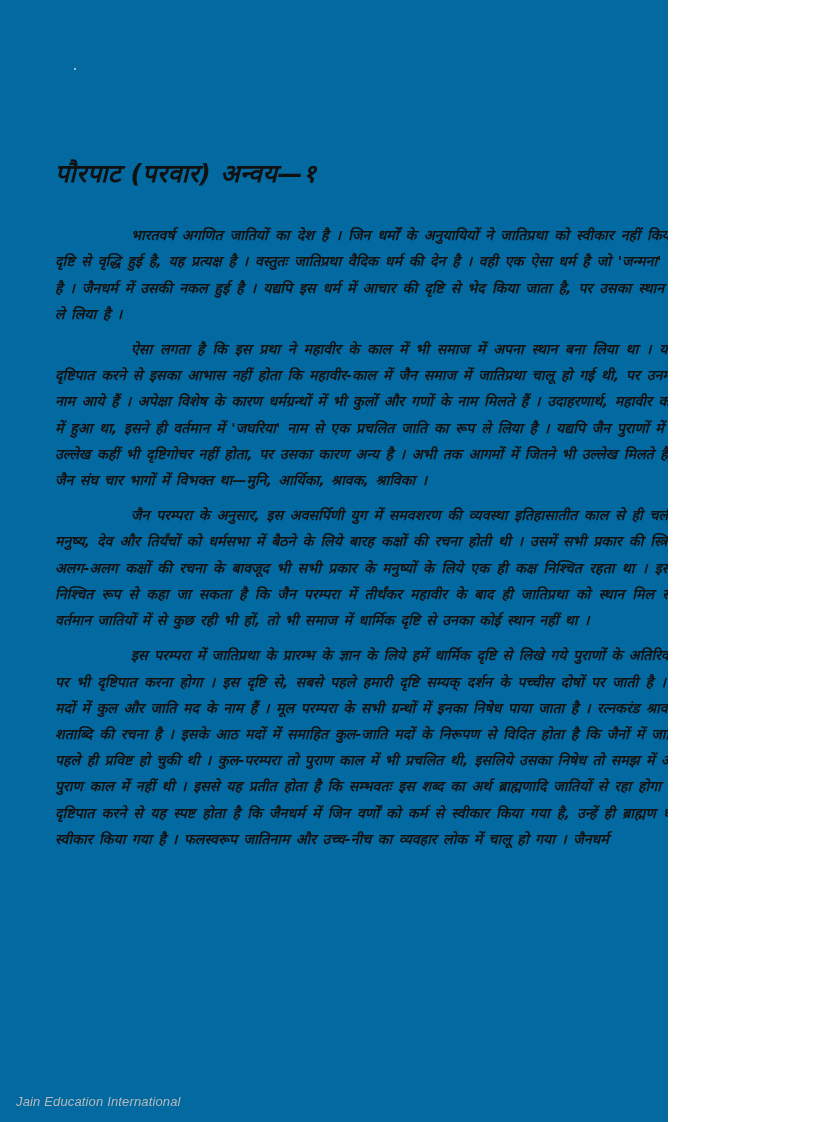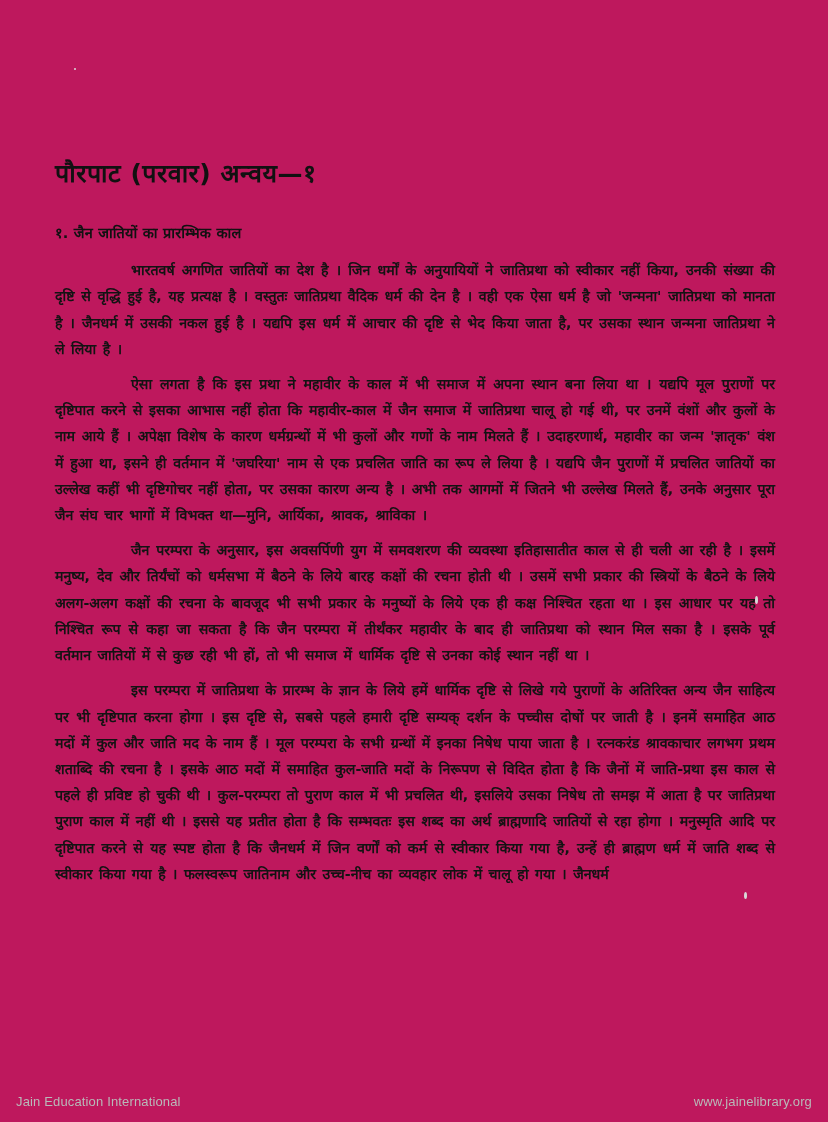--- a/index.html
+++ b/index.html
@@ -2,25 +2,26 @@
 <html><head>
 <meta charset="utf-8">
 <style>
   html, body {
     margin: 0;
     padding: 0;
     background: #ffffff;
   }
   .page {
     position: relative;
-    width: 828px;
+    width: 668px;
     height: 1122px;
-    background: #be185d;
+    background: #0369a1;
     overflow: hidden;
     font-family: "DejaVu Sans", sans-serif;
+    font-style: italic;
   }
 
   .content {
     position: absolute;
     left: 55px;
     top: 0;
     width: 728px;
   }
 
   .doc-title {
@@ -106,21 +107,20 @@
 
 <div class="page">
 
   <div class="content">
 
     <h1 class="doc-title">पौरपाट (परवार) अन्वय—१</h1>
 
     <div class="byline">
     </div>
 
-    <div class="section-heading">१. जैन जातियों का प्रारम्भिक काल</div>
 
     <div class="body-block">
       <p class="para"><span class="indent-lead"></span><span>भारतवर्ष अगणित जातियों का देश है । जिन धर्मों के अनुयायियों ने जातिप्रथा को स्वीकार नहीं किया, उनकी संख्या की दृष्टि से वृद्धि हुई है, यह प्रत्यक्ष है । वस्तुतः जातिप्रथा वैदिक धर्म की देन है । वही एक ऐसा धर्म है जो 'जन्मना' जातिप्रथा को मानता है । जैनधर्म में उसकी नकल हुई है । यद्यपि इस धर्म में आचार की दृष्टि से भेद किया जाता है, पर उसका स्थान जन्मना जातिप्रथा ने ले लिया है ।</span></p>
       <p class="para"><span class="indent-lead"></span><span>ऐसा लगता है कि इस प्रथा ने महावीर के काल में भी समाज में अपना स्थान बना लिया था । यद्यपि मूल पुराणों पर दृष्टिपात करने से इसका आभास नहीं होता कि महावीर-काल में जैन समाज में जातिप्रथा चालू हो गई थी, पर उनमें वंशों और कुलों के नाम आये हैं । अपेक्षा विशेष के कारण धर्मग्रन्थों में भी कुलों और गणों के नाम मिलते हैं । उदाहरणार्थ, महावीर का जन्म 'ज्ञातृक' वंश में हुआ था, इसने ही वर्तमान में 'जघरिया' नाम से एक प्रचलित जाति का रूप ले लिया है । यद्यपि जैन पुराणों में प्रचलित जातियों का उल्लेख कहीं भी दृष्टिगोचर नहीं होता, पर उसका कारण अन्य है । अभी तक आगमों में जितने भी उल्लेख मिलते हैं, उनके अनुसार पूरा जैन संघ चार भागों में विभक्त था—मुनि, आर्यिका, श्रावक, श्राविका ।</span></p>
       <p class="para"><span class="indent-lead"></span><span>जैन परम्परा के अनुसार, इस अवसर्पिणी युग में समवशरण की व्यवस्था इतिहासातीत काल से ही चली आ रही है । इसमें मनुष्य, देव और तिर्यंचों को धर्मसभा में बैठने के लिये बारह कक्षों की रचना होती थी । उसमें सभी प्रकार की स्त्रियों के बैठने के लिये अलग-अलग कक्षों की रचना के बावजूद भी सभी प्रकार के मनुष्यों के लिये एक ही कक्ष निश्चित रहता था । इस आधार पर यह तो निश्चित रूप से कहा जा सकता है कि जैन परम्परा में तीर्थंकर महावीर के बाद ही जातिप्रथा को स्थान मिल सका है । इसके पूर्व वर्तमान जातियों में से कुछ रही भी हों, तो भी समाज में धार्मिक दृष्टि से उनका कोई स्थान नहीं था ।</span></p>
       <p class="para para-4"><span class="indent-lead"></span><span>इस परम्परा में जातिप्रथा के प्रारम्भ के ज्ञान के लिये हमें धार्मिक दृष्टि से लिखे गये पुराणों के अतिरिक्त अन्य जैन साहित्य पर भी दृष्टिपात करना होगा । इस दृष्टि से, सबसे पहले हमारी दृष्टि सम्यक् दर्शन के पच्चीस दोषों पर जाती है । इनमें समाहित आठ मदों में कुल और जाति मद के नाम हैं । मूल परम्परा के सभी ग्रन्थों में इनका निषेध पाया जाता है । रत्नकरंड श्रावकाचार लगभग प्रथम शताब्दि की रचना है । इसके आठ मदों में समाहित कुल-जाति मदों के निरूपण से विदित होता है कि जैनों में जाति-प्रथा इस काल से पहले ही प्रविष्ट हो चुकी थी । कुल-परम्परा तो पुराण काल में भी प्रचलित थी, इसलिये उसका निषेध तो समझ में आता है पर जातिप्रथा पुराण काल में नहीं थी । इससे यह प्रतीत होता है कि सम्भवतः इस शब्द का अर्थ ब्राह्मणादि जातियों से रहा होगा । मनुस्मृति आदि पर दृष्टिपात करने से यह स्पष्ट होता है कि जैनधर्म में जिन वर्णों को कर्म से स्वीकार किया गया है, उन्हें ही ब्राह्मण धर्म में जाति शब्द से स्वीकार किया गया है । फलस्वरूप जातिनाम और उच्च-नीच का व्यवहार लोक में चालू हो गया । जैनधर्म</span></p>
     </div>
 
   </div>
 

